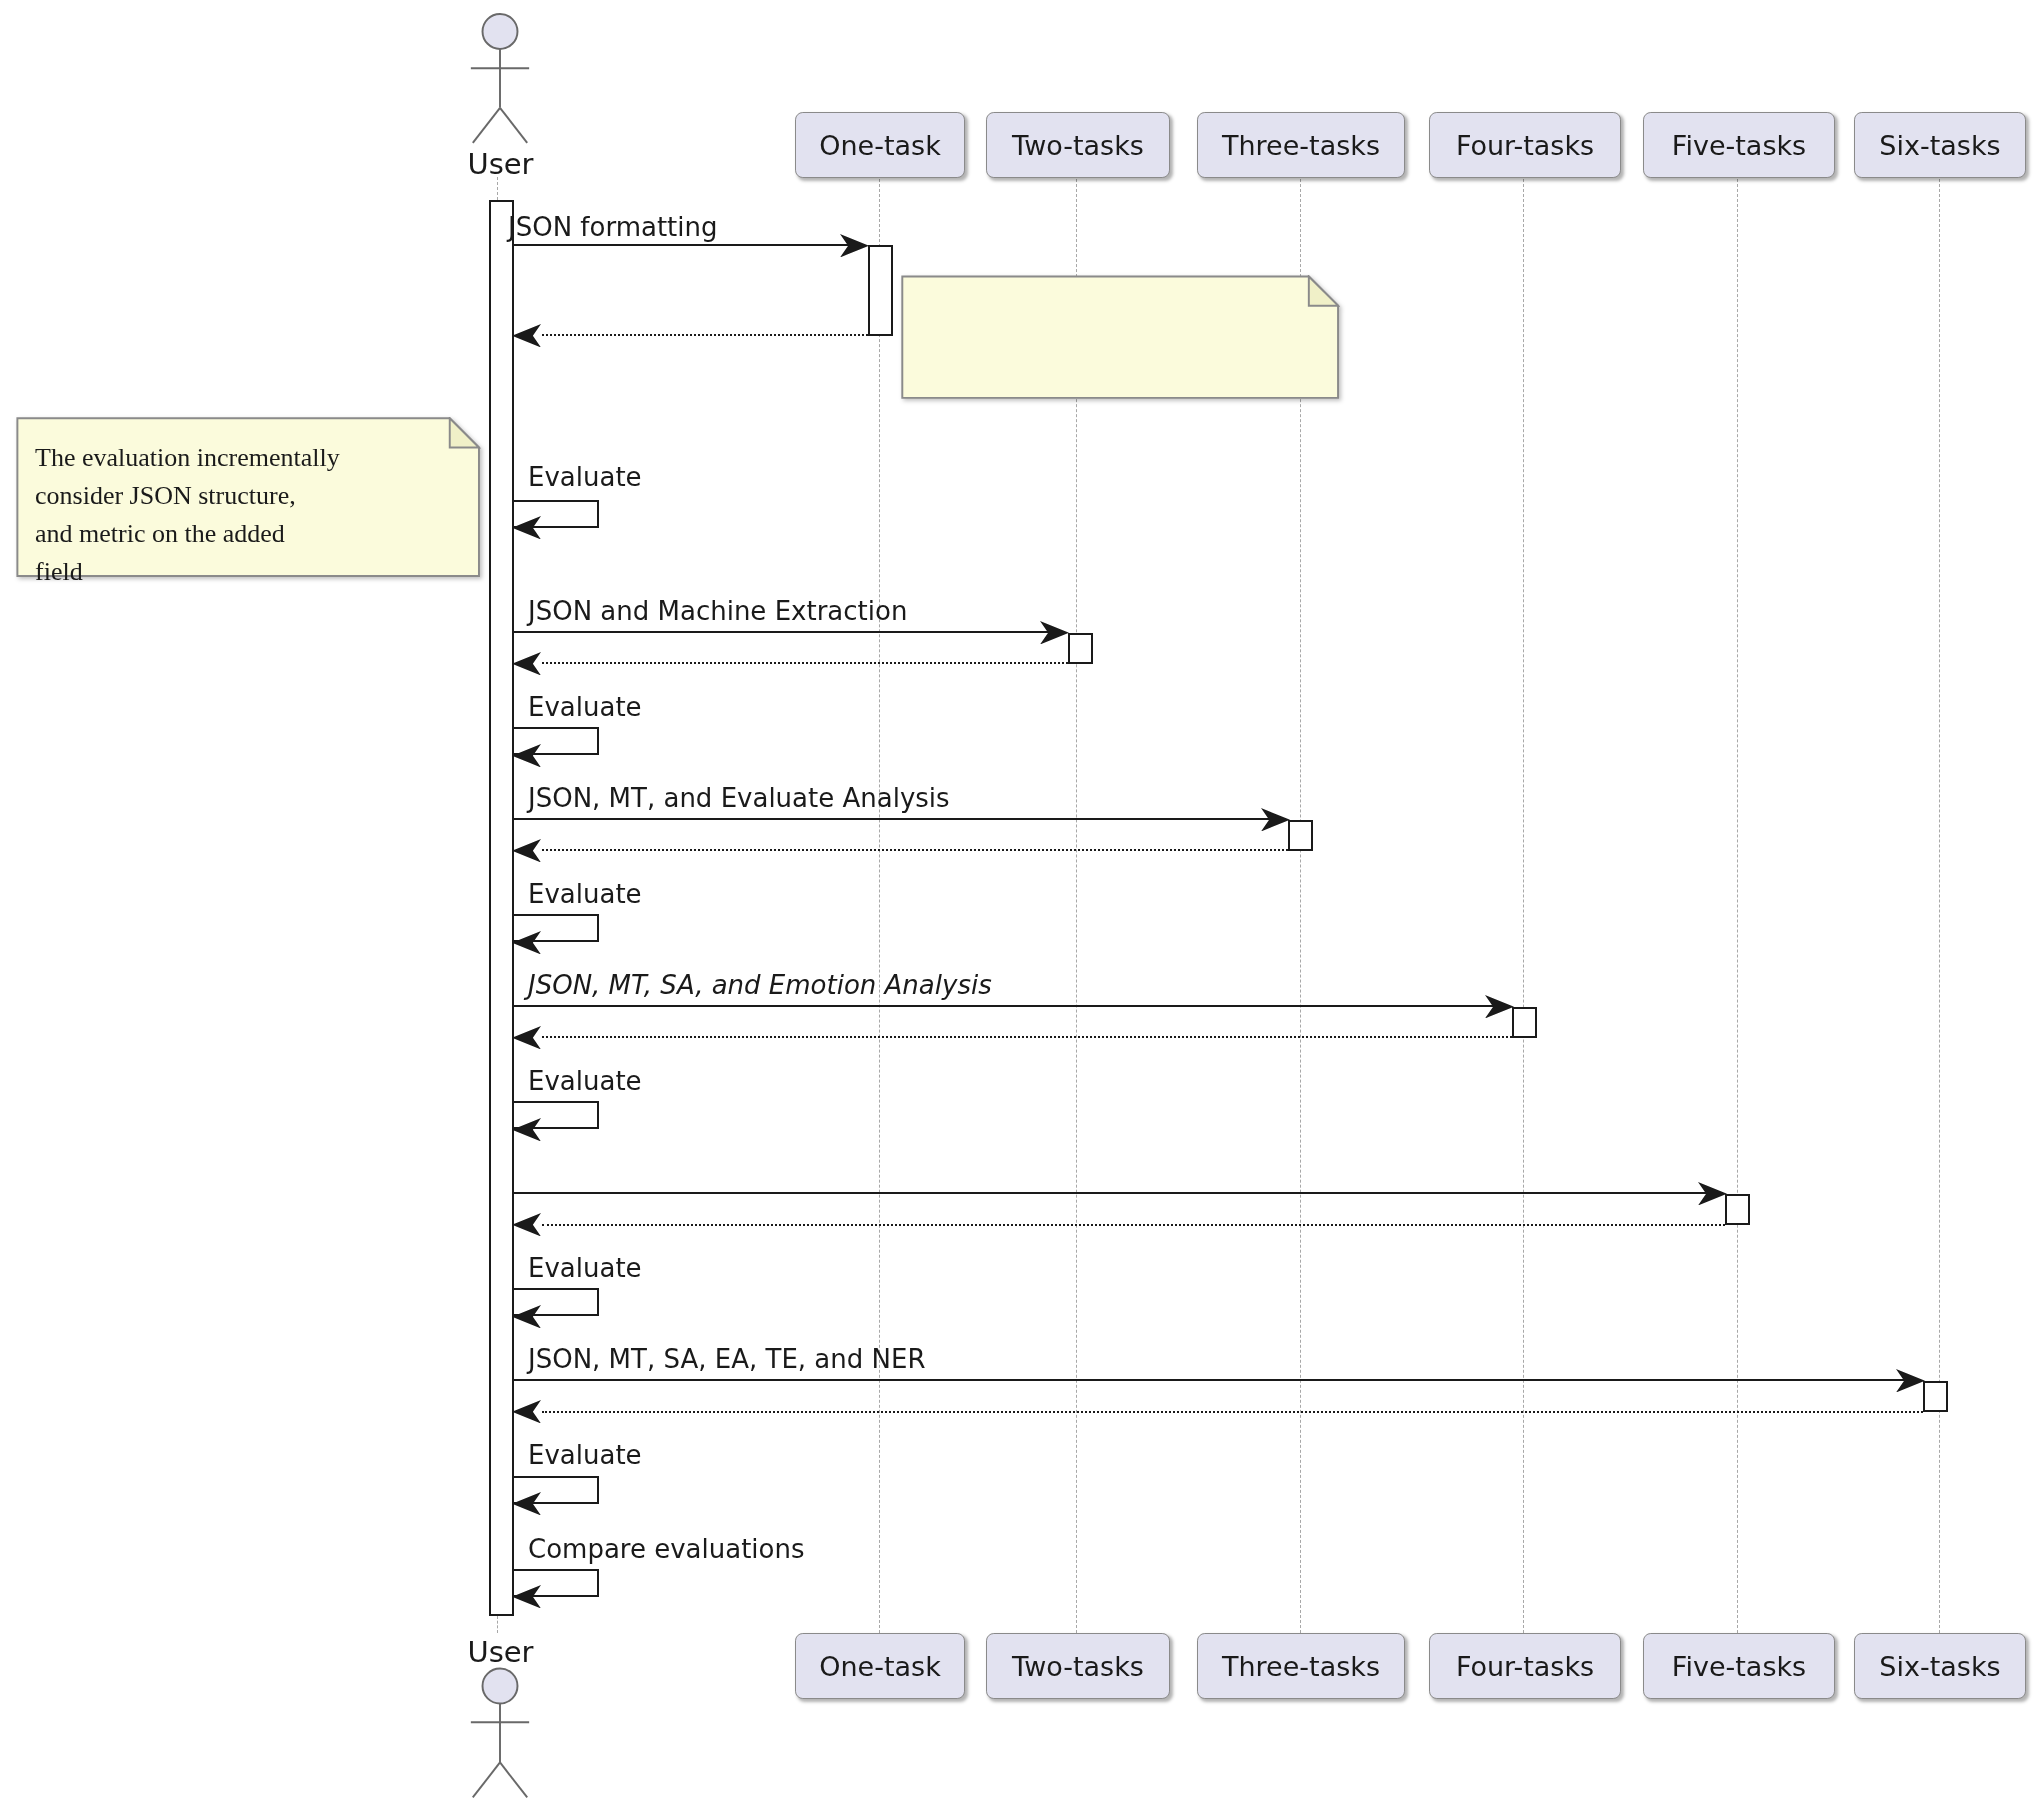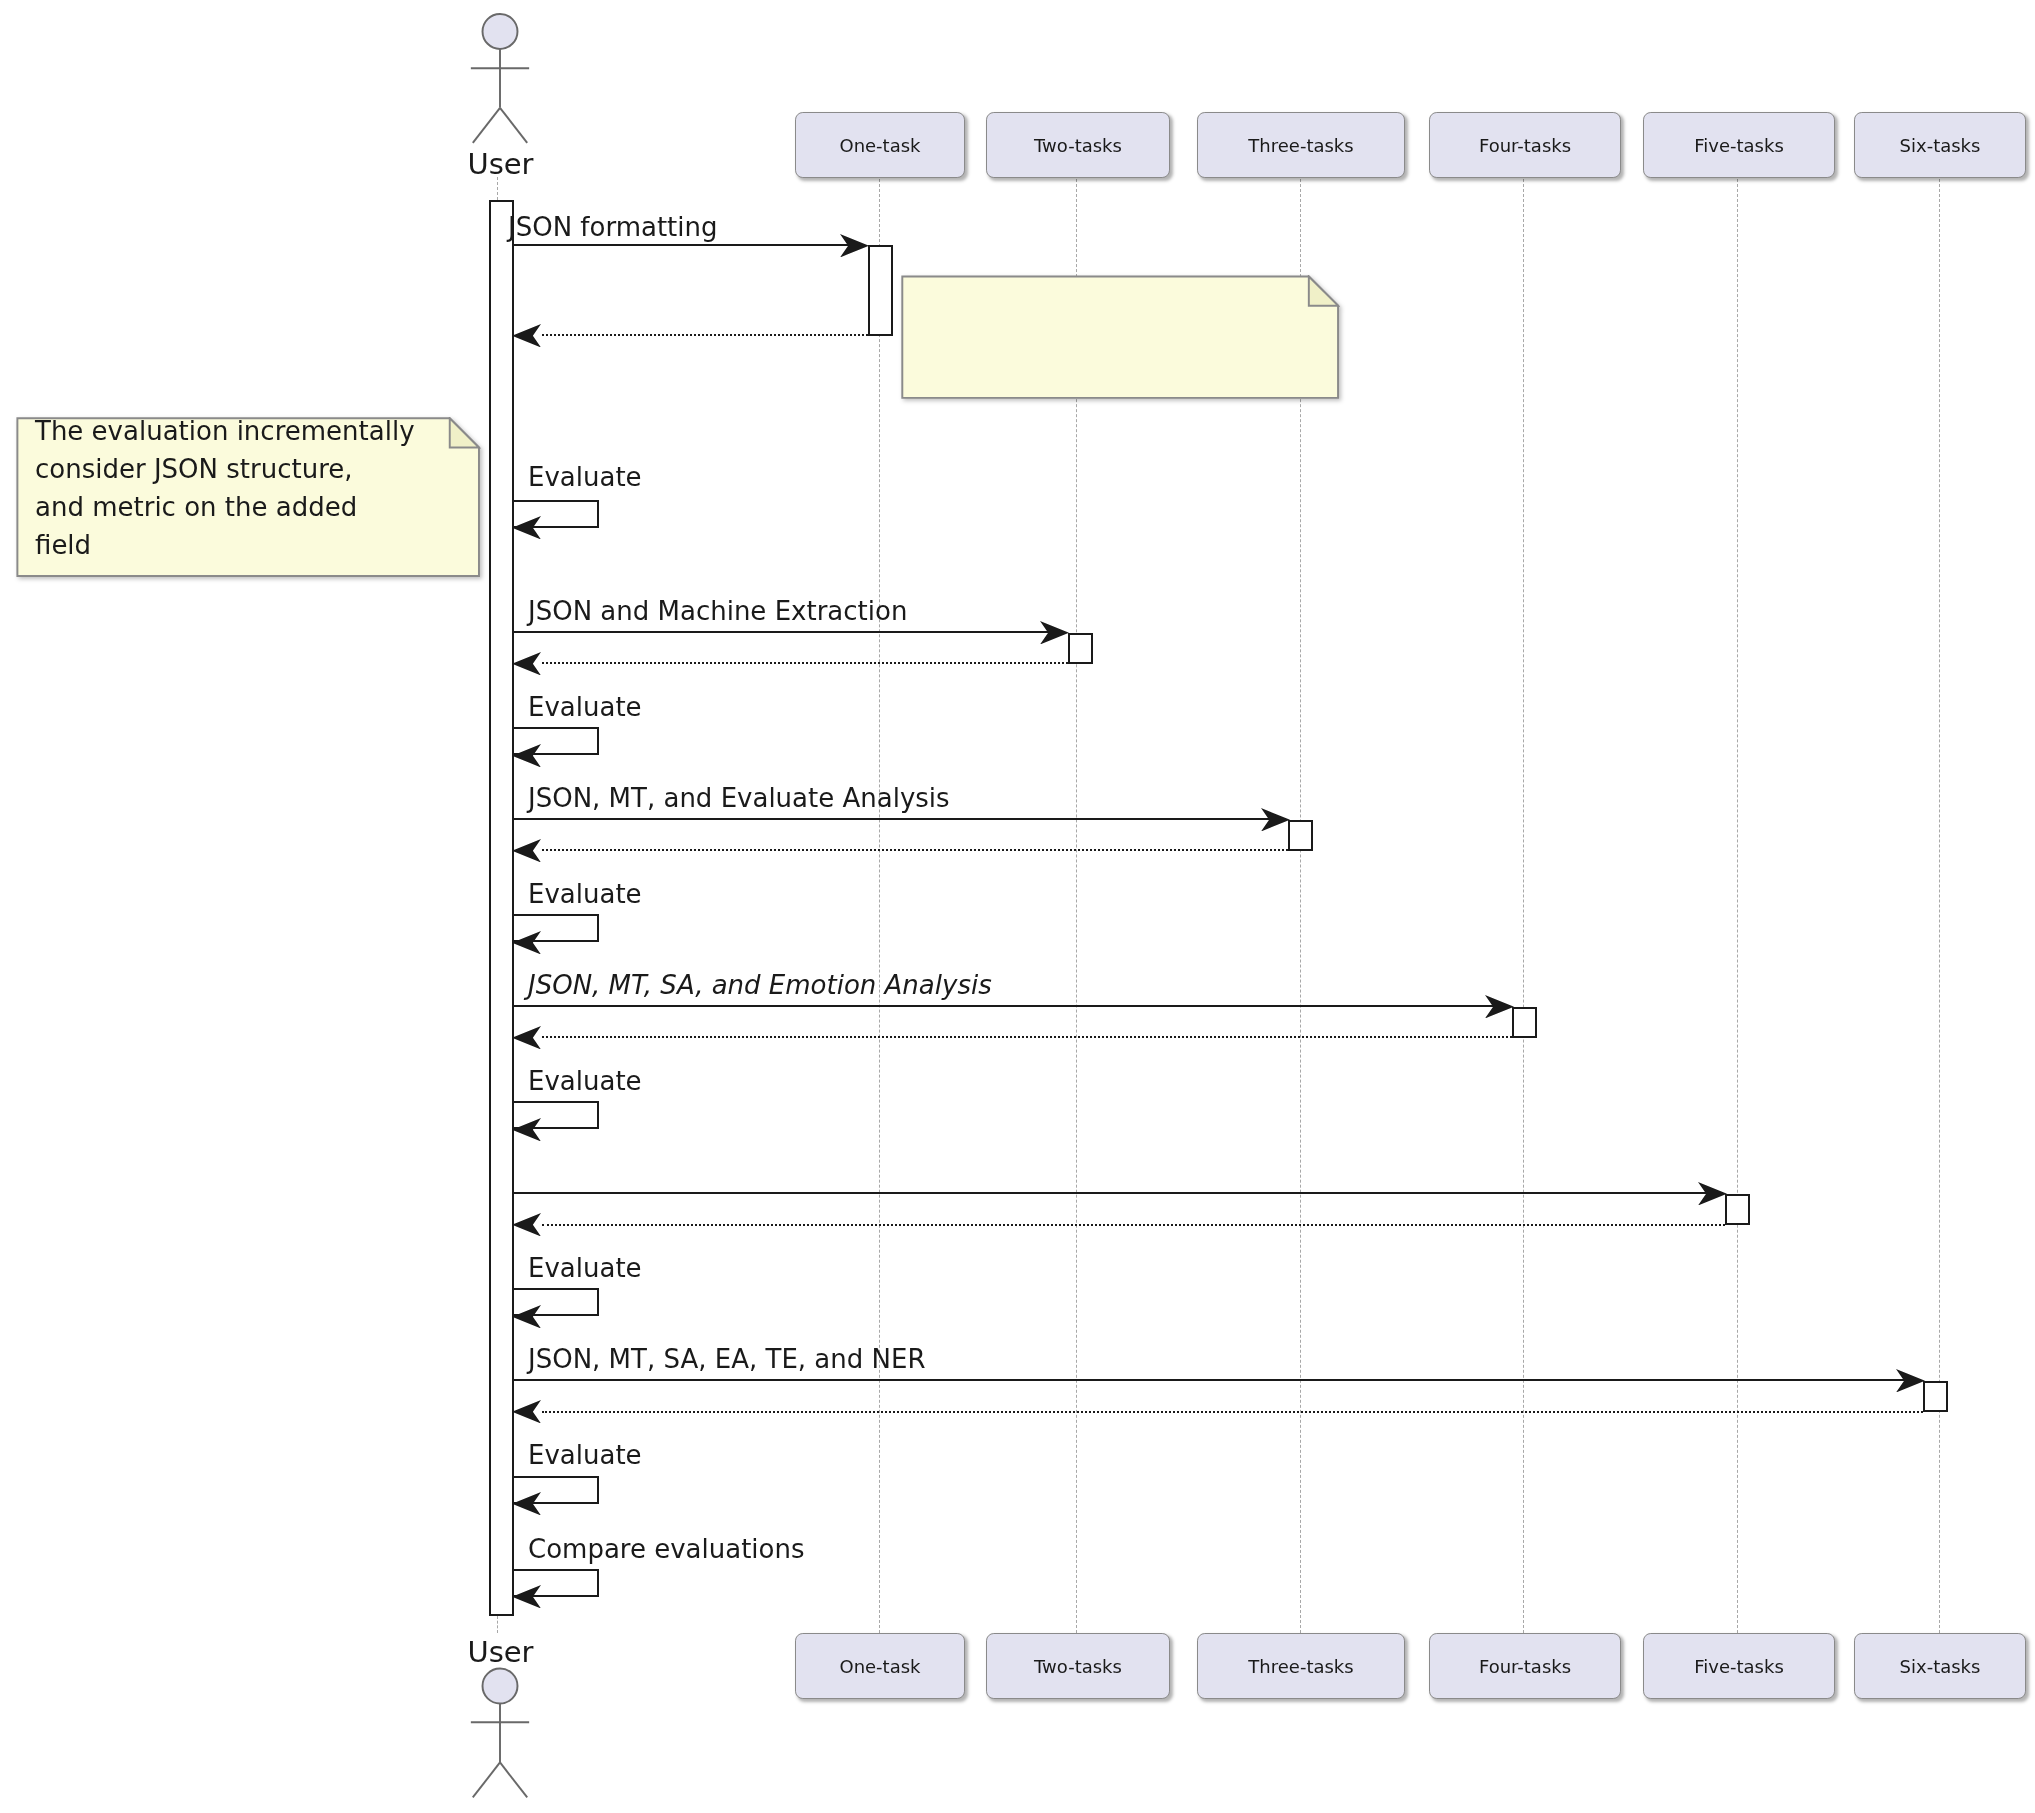--- a/index.html
+++ b/index.html
@@ -3,21 +3,21 @@
 <meta charset="utf-8">
 <style>
   html,body{margin:0;padding:0;background:#ffffff;}
   #diagram{
     position:relative;width:2035px;height:1813px;background:#ffffff;
     font-family:"DejaVu Sans","Liberation Sans",sans-serif;color:#1a1a1a;overflow:hidden;
   }
   .pbox{
     position:absolute;height:66px;background:#E2E2F0;border:1.9px solid #8A8A8A;
     border-radius:7.8px;box-sizing:border-box;display:flex;align-items:center;justify-content:center;
-    font-size:18px;box-shadow:2.6px 2.6px 3.2px rgba(0,0,0,0.30);z-index:4;
+    font-size:27px;box-shadow:2.6px 2.6px 3.2px rgba(0,0,0,0.30);z-index:4;
   }
   .lifeline{
     position:absolute;width:0;border-left:1.9px dashed #A8A8A8;z-index:1;
   }
   .userline{position:absolute;width:0;border-left:1.9px dashed #A8A8A8;z-index:1;}
   .act{
     position:absolute;width:25px;background:#ffffff;border:2.6px solid #1a1a1a;
     box-sizing:border-box;z-index:4;
   }
   .msg-label{
@@ -99,21 +99,21 @@
 
   <svg class="note-svg" style="left:901px;top:275px;" width="439" height="125" viewBox="0 0 676 192">
     <polygon points="2,2 628,2 673,47 673,189 2,189" fill="#FBFBDC" stroke="#8A8A8A" stroke-width="3"></polygon>
     <polygon points="628,2 628,47 673,47" fill="#F0F0C8" stroke="#8A8A8A" stroke-width="3"></polygon>
   </svg>
 
   <svg class="note-svg" style="left:16px;top:417px;" width="465" height="161" viewBox="0 0 716 248">
     <polygon points="2,2 668,2 713,47 713,245 2,245" fill="#FBFBDC" stroke="#8A8A8A" stroke-width="3"></polygon>
     <polygon points="668,2 668,47 713,47" fill="#F0F0C8" stroke="#8A8A8A" stroke-width="3"></polygon>
   </svg>
-  <div class="note-text" style="left:35px;top:412px;width:422px;">The evaluation incrementally
+  <div class="note-text" style="left:35px;top:439px;width:422px;font-family:Liberation Serif, serif;">The evaluation incrementally
 consider JSON structure,
 and metric on the added
 field</div>
 
   <div class="msg-label" style="left:528px;top:462px;">Evaluate</div>
   <div class="selfloop" style="left:513px;top:500px;"></div>
   <div class="head-l" style="left:512px;top:516px;"></div>
 
   <div class="msg-label" style="left:528px;top:596px;">JSON and Machine Extraction</div>
   <div class="arrow-line" style="left:513px;top:631px;width:536px;"></div>

